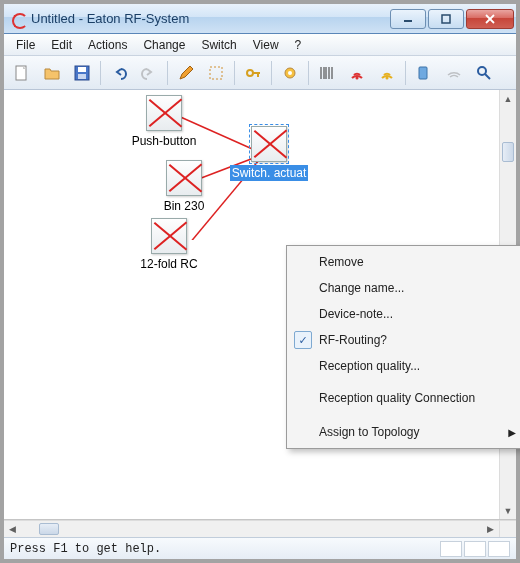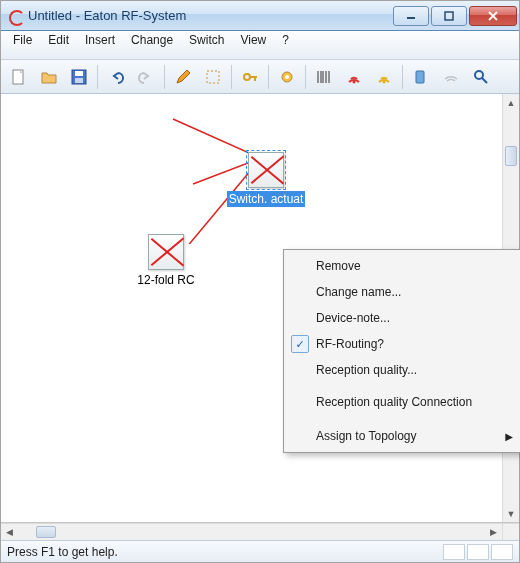--- a/index.html
+++ b/index.html
@@ -11,21 +11,21 @@
     font-family: "Segoe UI", Tahoma, sans-serif;
     font-size: 12px;
     overflow: hidden;
     background: #fff;
   }
 
   
   .window {
     width: 520px;
     height: 563px;
-    border: 1px solid #a3a3a3;
+    border: 4px solid #a3a3a3;
     display: flex;
     flex-direction: column;
     background: #fff;
     box-shadow: 0 0 4px rgba(0,0,0,0.3);
   }
   .titlebar {
     height: 30px;
     background: linear-gradient(to bottom, #e9f2fb 0%, #d3e5f7 45%, #b8d4ef 46%, #cfe2f5 100%);
     border-bottom: 1px solid #5a86b8;
     display: flex;
@@ -70,24 +70,25 @@
   .win-btn.close {
     width: 48px;
     background: linear-gradient(to bottom, #e9a4a0 0%, #d96b63 45%, #c7453a 46%, #cf5f53 100%);
     border-color: #9e3b33;
     color: #fff;
   }
   .win-btn svg { display: block; }
 
   
   .menubar {
-    height: 29px;
+    height: 22px;
     background: linear-gradient(to bottom, #fdfefe, #e8eef5);
     border-bottom: 1px solid #c9d3e0;
     display: flex;
+    align-items: center;
     padding: 0 4px;
   }
   .menubar span {
     padding: 2px 8px;
     color: #222;
     cursor: default;
   }
 
   
   .toolbar {
@@ -281,21 +282,21 @@
     border-top: 1px solid #c1cddb;
     display:flex;
     align-items:center;
     padding:0 6px;
   }
   .statusbar .pane {
     border:1px solid #c7d1dc;
     height:16px; margin-left:2px;
     background:#fff;
   }
-  .statusbar .msg { flex:1; color:#222; }
+  .statusbar .msg { flex:1; color:#222;font-family:Liberation Mono, monospace; }
 </style>
 </head>
 <body>
 
 <div class="window">
 
   <div class="titlebar">
     <div class="app-icon"></div>
     <div class="title">Untitled - Eaton RF-System</div>
     <div class="win-btns">
@@ -314,21 +315,21 @@
             <line x1="1" y1="1" x2="9" y2="9" stroke="#fff" stroke-width="1.8"></line>
             <line x1="9" y1="1" x2="1" y2="9" stroke="#fff" stroke-width="1.8"></line>
           </svg>
       </div>
     </div>
   </div>
 
   <div class="menubar">
     <span>File</span>
     <span>Edit</span>
-    <span>Insert</span>
+    <span>Actions</span>
     <span>Change</span>
     <span>Switch</span>
     <span>View</span>
     <span>?</span>
   </div>
 
   <div class="toolbar">
     <div class="tb-btn">
         <svg width="18" height="18">
           <rect x="3" y="2" width="10" height="14" fill="#fff" stroke="#888"></rect>
@@ -439,28 +440,36 @@
   <div class="client">
     <div class="canvas-wrap">
       <div class="canvas">
 
         <svg class="lines">
           <line x1="172" y1="25" x2="255" y2="62" stroke="#d22" stroke-width="1.5"></line>
           <line x1="192" y1="90" x2="255" y2="66" stroke="#d22" stroke-width="1.5"></line>
           <line x1="180" y1="160" x2="255" y2="70" stroke="#d22" stroke-width="1.5"></line>
         </svg>
 
-
-
-        <div class="node" style="left:125px; top:140px">
+        <div class="node" style="left:120px; top:5px">
+          <div class="box"></div>
+          <div class="lbl">Push-button</div>
+        </div>
+
+        <div class="node" style="left:140px; top:70px">
+          <div class="box"></div>
+          <div class="lbl">Bin 230</div>
+        </div>
+
+        <div class="node" style="left:125px; top:128px">
           <div class="box"></div>
           <div class="lbl">12-fold RC</div>
         </div>
 
-        <div class="node selected" style="left:225px; top:58px">
+        <div class="node selected" style="left:225px; top:36px">
           <div class="box"></div>
           <div class="lbl">Switch. actuat</div>
         </div>
 
       </div>
 
       <div class="vscroll">
         <div class="arrow">▲</div>
         <div class="track">
           <div class="thumb"></div>

